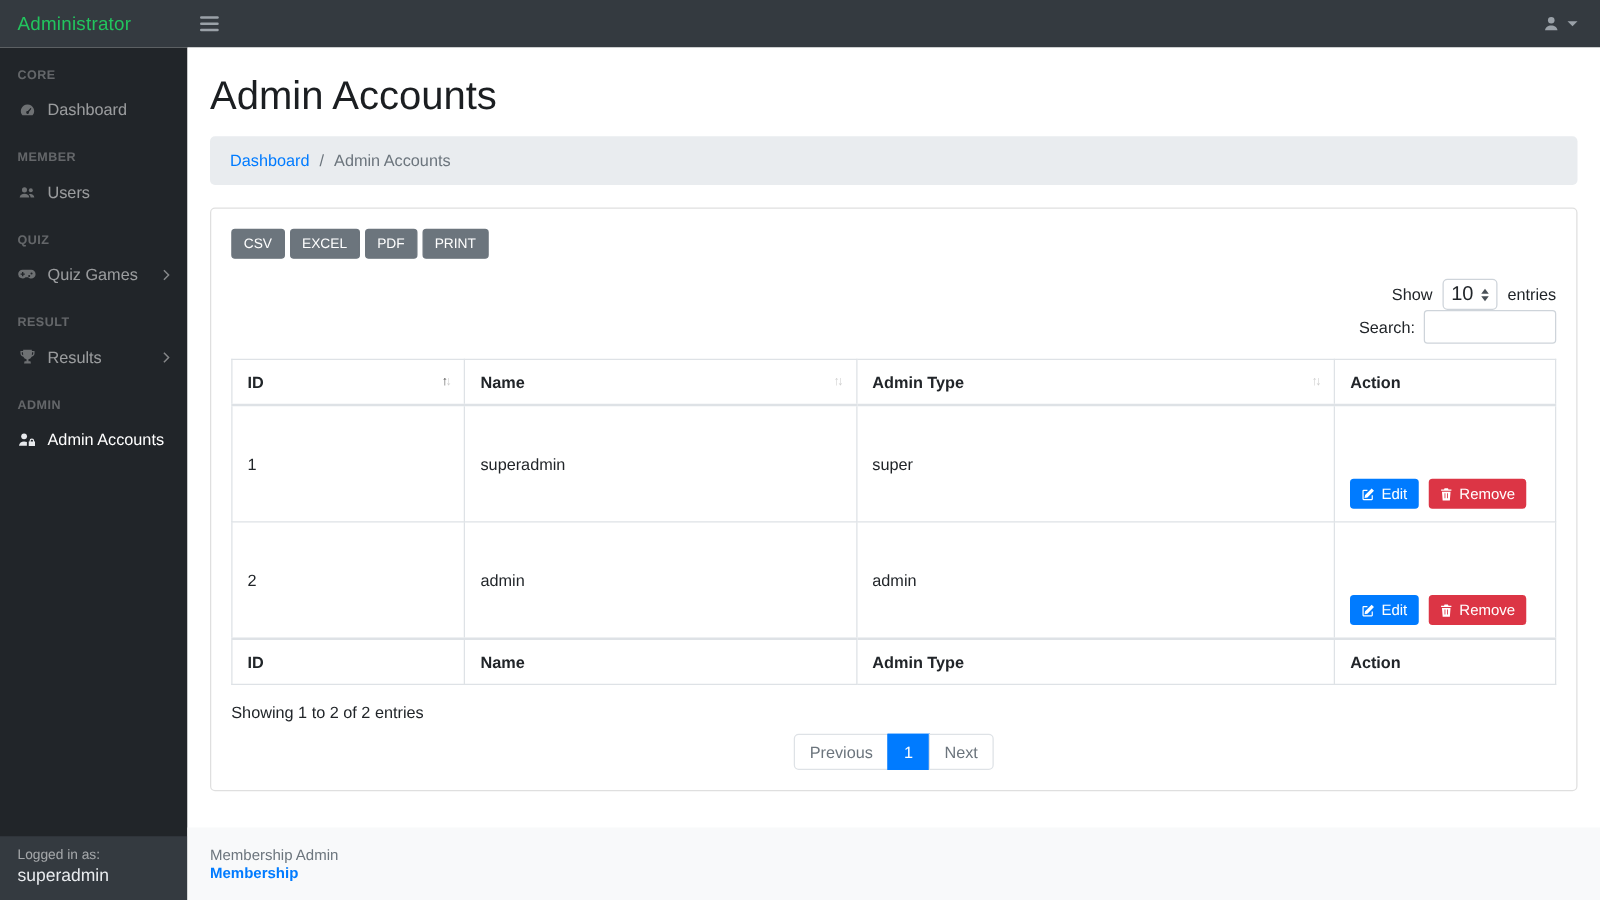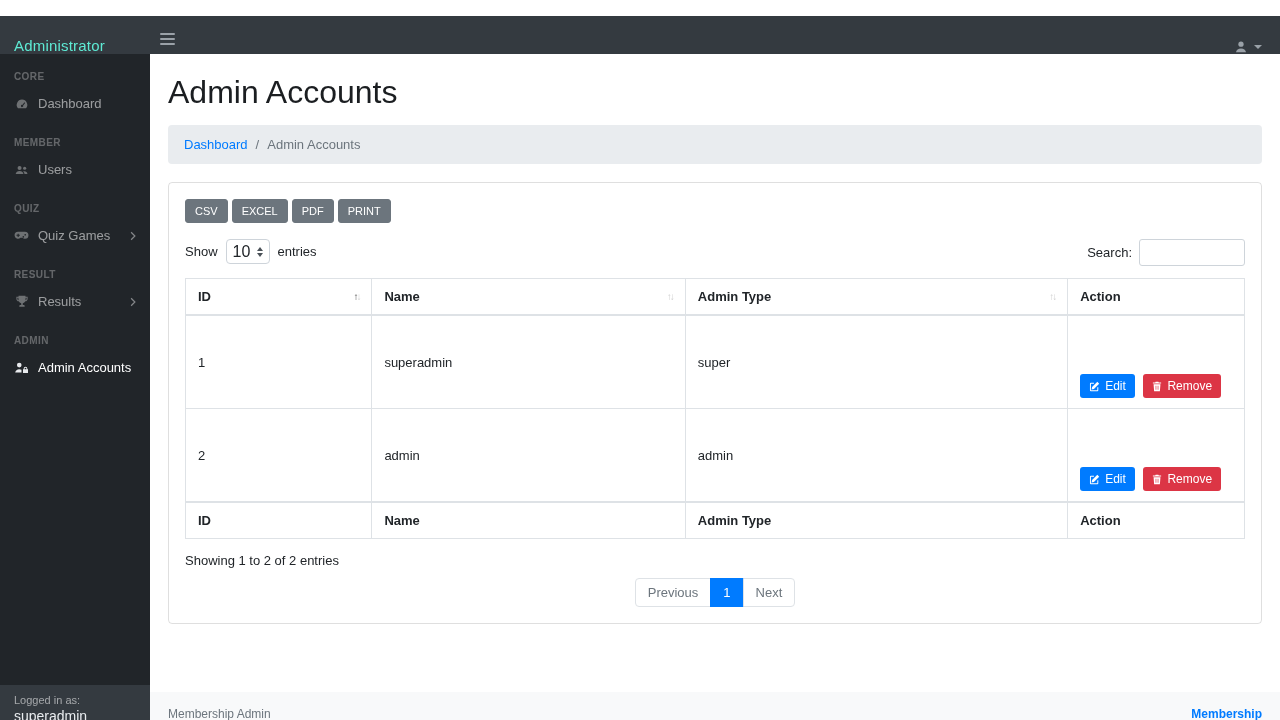--- a/index.html
+++ b/index.html
@@ -1,20 +1,20 @@
 <!DOCTYPE html>
 <html><head>
 <meta charset="utf-8">
 <style>
   * { box-sizing: border-box; margin: 0; padding: 0; }
   html,body { width:1280px; height:720px; overflow:hidden; }
   body { font-family:"Liberation Sans", sans-serif; font-size:14px; color:#212529; background:#fff; }
 
   
-  .topnav { height:38px; background:#343a40; display:flex; align-items:flex-end; color:#5eead4;margin-top:16px; }
+  .topnav { height:38px; background:#343a40; display:flex; align-items:center; color:#22c55e; }
   .brand { width:150px; padding-left:14px; font-size:15px; font-weight:500; letter-spacing:.2px; }
   .hamburger { background:none; border:none; cursor:pointer; padding:6px 8px; margin-left:2px; }
   .hamburger i { display:block; width:15px; height:2px; background:#9aa1a8; margin:3px 0; border-radius:1px; }
   .topnav-spacer { flex:1; }
   .user-menu { display:flex; align-items:center; gap:6px; padding-right:18px; cursor:pointer; }
   .user-menu svg { display:block; }
   .caret-down { width:0; height:0; border-left:4px solid transparent; border-right:4px solid transparent; border-top:4px solid #9aa1a8; }
 
   
   .layout { display:flex; height:682px; }
@@ -45,21 +45,21 @@
   .card { border:1px solid rgba(0,0,0,.125); border-radius:4px; margin-bottom:24px; }
   .card-header { background:#f8f9fa; border-bottom:1px solid rgba(0,0,0,.125); padding:9px 16px; display:flex; align-items:center; border-radius:4px 4px 0 0; }
   .card-title { display:flex; align-items:center; gap:8px; font-size:13.5px; color:#212529; }
   .card-title svg { color:#343a40; }
   .btn-add { margin-left:auto; background:#28a745; color:#fff; border:1px solid #28a745; border-radius:4px; font-size:12.5px; padding:5px 10px; cursor:pointer; display:flex; align-items:center; gap:5px; font-family:inherit; }
   .card-body { padding:16px; }
 
   .export-row { display:flex; gap:4px; margin-bottom:16px; }
   .btn-export { background:#6c757d; color:#fff; border:1px solid #6c757d; border-radius:3px; font-size:11px; font-weight:400; padding:5px 9px; cursor:pointer; font-family:inherit; }
 
-  .length-row { display:flex; align-items:flex-start; justify-content:space-between; font-size:13px; margin-bottom:12px; }
+  .length-row { display:flex; align-items:flex-end; justify-content:space-between; font-size:13px; margin-bottom:12px;flex-direction:column; }
   .length-left { display:flex; align-items:center; gap:8px; }
   .sel { display:flex; align-items:center; justify-content:space-between; width:44px; height:25px; border:1px solid #ced4da; border-radius:4px; padding:0 6px; font-size:16px; cursor:pointer; background:#fff; }
   .sel-arrows { display:flex; flex-direction:column; gap:2px; }
   .sel-arrows i { display:block; width:0; height:0; border-left:3px solid transparent; border-right:3px solid transparent; }
   .sel-arrows i.up { border-bottom:4px solid #495057; }
   .sel-arrows i.down { border-top:4px solid #495057; }
   .search-wrap { display:flex; align-items:center; gap:7px; }
   .search-wrap input { width:106px; height:27px; border:1px solid #ced4da; border-radius:3px; padding:0 6px; font-size:13px; font-family:inherit; }
 
   
@@ -79,21 +79,21 @@
   .btn-remove { background:#dc3545; margin-left:5px;margin-top:48px; }
 
   .info-row { font-size:13px; margin-top:14px; }
   .paging { display:flex; justify-content:center; margin-top:10px; }
   .page-btn { border:1px solid #dee2e6; background:#fff; color:#6c757d; font-size:13px; padding:6px 12px; cursor:pointer; margin-left:-1px; font-family:inherit; }
   .page-btn.first { border-radius:4px 0 0 4px; margin-left:0; }
   .page-btn.last { border-radius:0 4px 4px 0; }
   .page-btn.active { background:#007bff; border-color:#007bff; color:#fff; }
 
   
-  .main-footer { background:#f8f9fa; padding:15px 18px; display:flex; justify-content:space-between; font-size:12px; color:#6c757d; }
+  .main-footer { background:#f8f9fa; padding:15px 18px; display:flex; justify-content:space-between; font-size:12px; color:#6c757d;flex-direction:column; }
   .main-footer a { color:#007bff; text-decoration:none; cursor:pointer; font-weight:700; font-size:12px; }
 </style>
 </head>
 <body>
 
 <header class="topnav">
   <div class="brand">Administrator</div>
   <button class="hamburger" aria-label="toggle sidebar">
     <i></i>
       <i></i>

